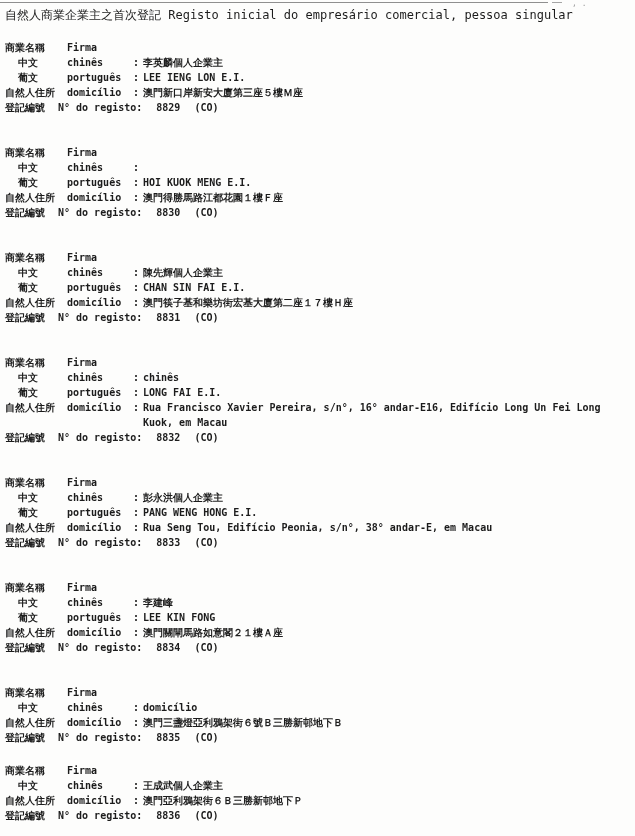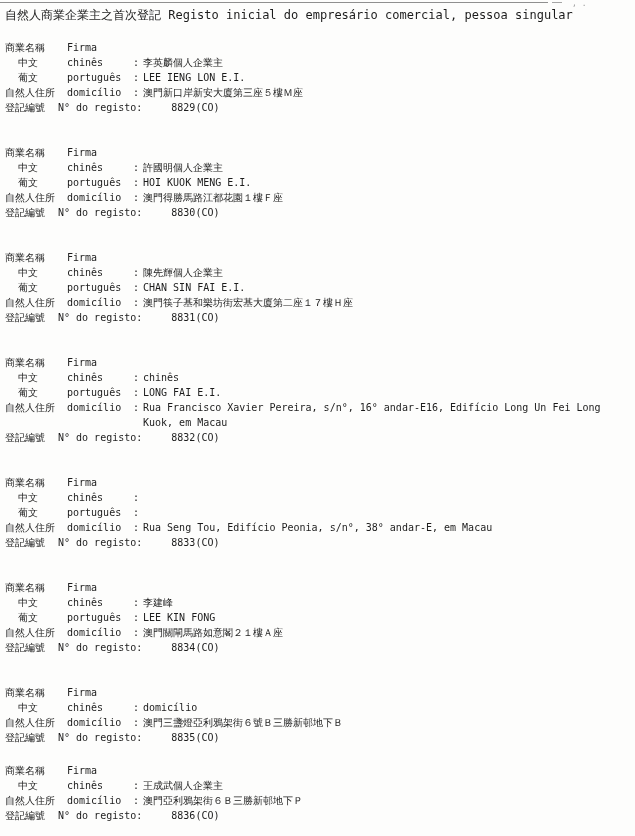--- a/index.html
+++ b/index.html
@@ -33,31 +33,31 @@
     color: #9a9a9a;
     font-size: 8px;
     line-height: 8px;
   }
   .doc-title {
     font-size: 12px;
     line-height: 15px;
     margin-bottom: 17px;
     white-space: nowrap;
   }
-  .record { margin-bottom: 30px; }
+  .record { margin-bottom: 30px; font-weight: bold; }
   .record:nth-of-type(7) { margin-bottom: 18px; }
   .line { display: flex; line-height: 15px; min-height: 15px; }
   .lz { width: 62px; flex: none; }
   .lz.ind { padding-left: 13px; box-sizing: border-box; }
   .lzr { width: 53px; flex: none; }
   .lp { width: 66px; flex: none; }
   .colon { width: 10px; flex: none; }
   .val { flex: 1; padding-right: 20px; }
-  .reg-num { margin-left: 29px; }
-  .reg-co { }
+  .reg-num { margin-left: 14px; }
+  .reg-co { margin-left: 14px; }
 </style>
 </head>
 <body>
 
 <div class="page">
   <div class="scan-line"></div>
   <div class="scan-line2"></div>
   <div class="scan-speck">, .</div>
 
   <div class="doc-title">自然人商業企業主之首次登記 Registo inicial do empresário comercial, pessoa singular</div>
@@ -96,21 +96,20 @@
 
   <div class="record">
     <div class="line">
       <span class="lz">商業名稱</span>
       <span class="lp">Firma</span>
     </div>
     <div class="line">
       <span class="lz ind">中文</span>
       <span class="lp">chinês</span>
       <span class="colon">:</span>
-      <span class="val">許國明個人企業主</span>
     </div>
     <div class="line line-pt">
       <span class="lz ind">葡文</span>
       <span class="lp">português</span>
       <span class="colon">:</span>
       <span class="val">HOI KUOK MENG E.I.</span>
     </div>
     <div class="line">
       <span class="lz">自然人住所</span>
       <span class="lp">domicílio</span>
@@ -189,25 +188,27 @@
 
   <div class="record">
     <div class="line">
       <span class="lz">商業名稱</span>
       <span class="lp">Firma</span>
     </div>
     <div class="line">
       <span class="lz ind">中文</span>
       <span class="lp">chinês</span>
       <span class="colon">:</span>
-    </div>
-    <div class="line line-pt">
-      <span class="lz ind">葡文</span>
-      <span class="lp">português</span>
-      <span class="colon">:</span>
+      <span class="val">彭永洪個人企業主</span>
+    </div>
+    <div class="line line-pt">
+      <span class="lz ind">葡文</span>
+      <span class="lp">português</span>
+      <span class="colon">:</span>
+      <span class="val">PANG WENG HONG E.I.</span>
     </div>
     <div class="line">
       <span class="lz">自然人住所</span>
       <span class="lp">domicílio</span>
       <span class="colon">:</span>
       <span class="val">Rua Seng Tou, Edifício Peonia, s/n°, 38° andar-E, em Macau</span>
     </div>
     <div class="line">
       <span class="lzr">登記編號</span>
       <span>N° do registo:</span>

